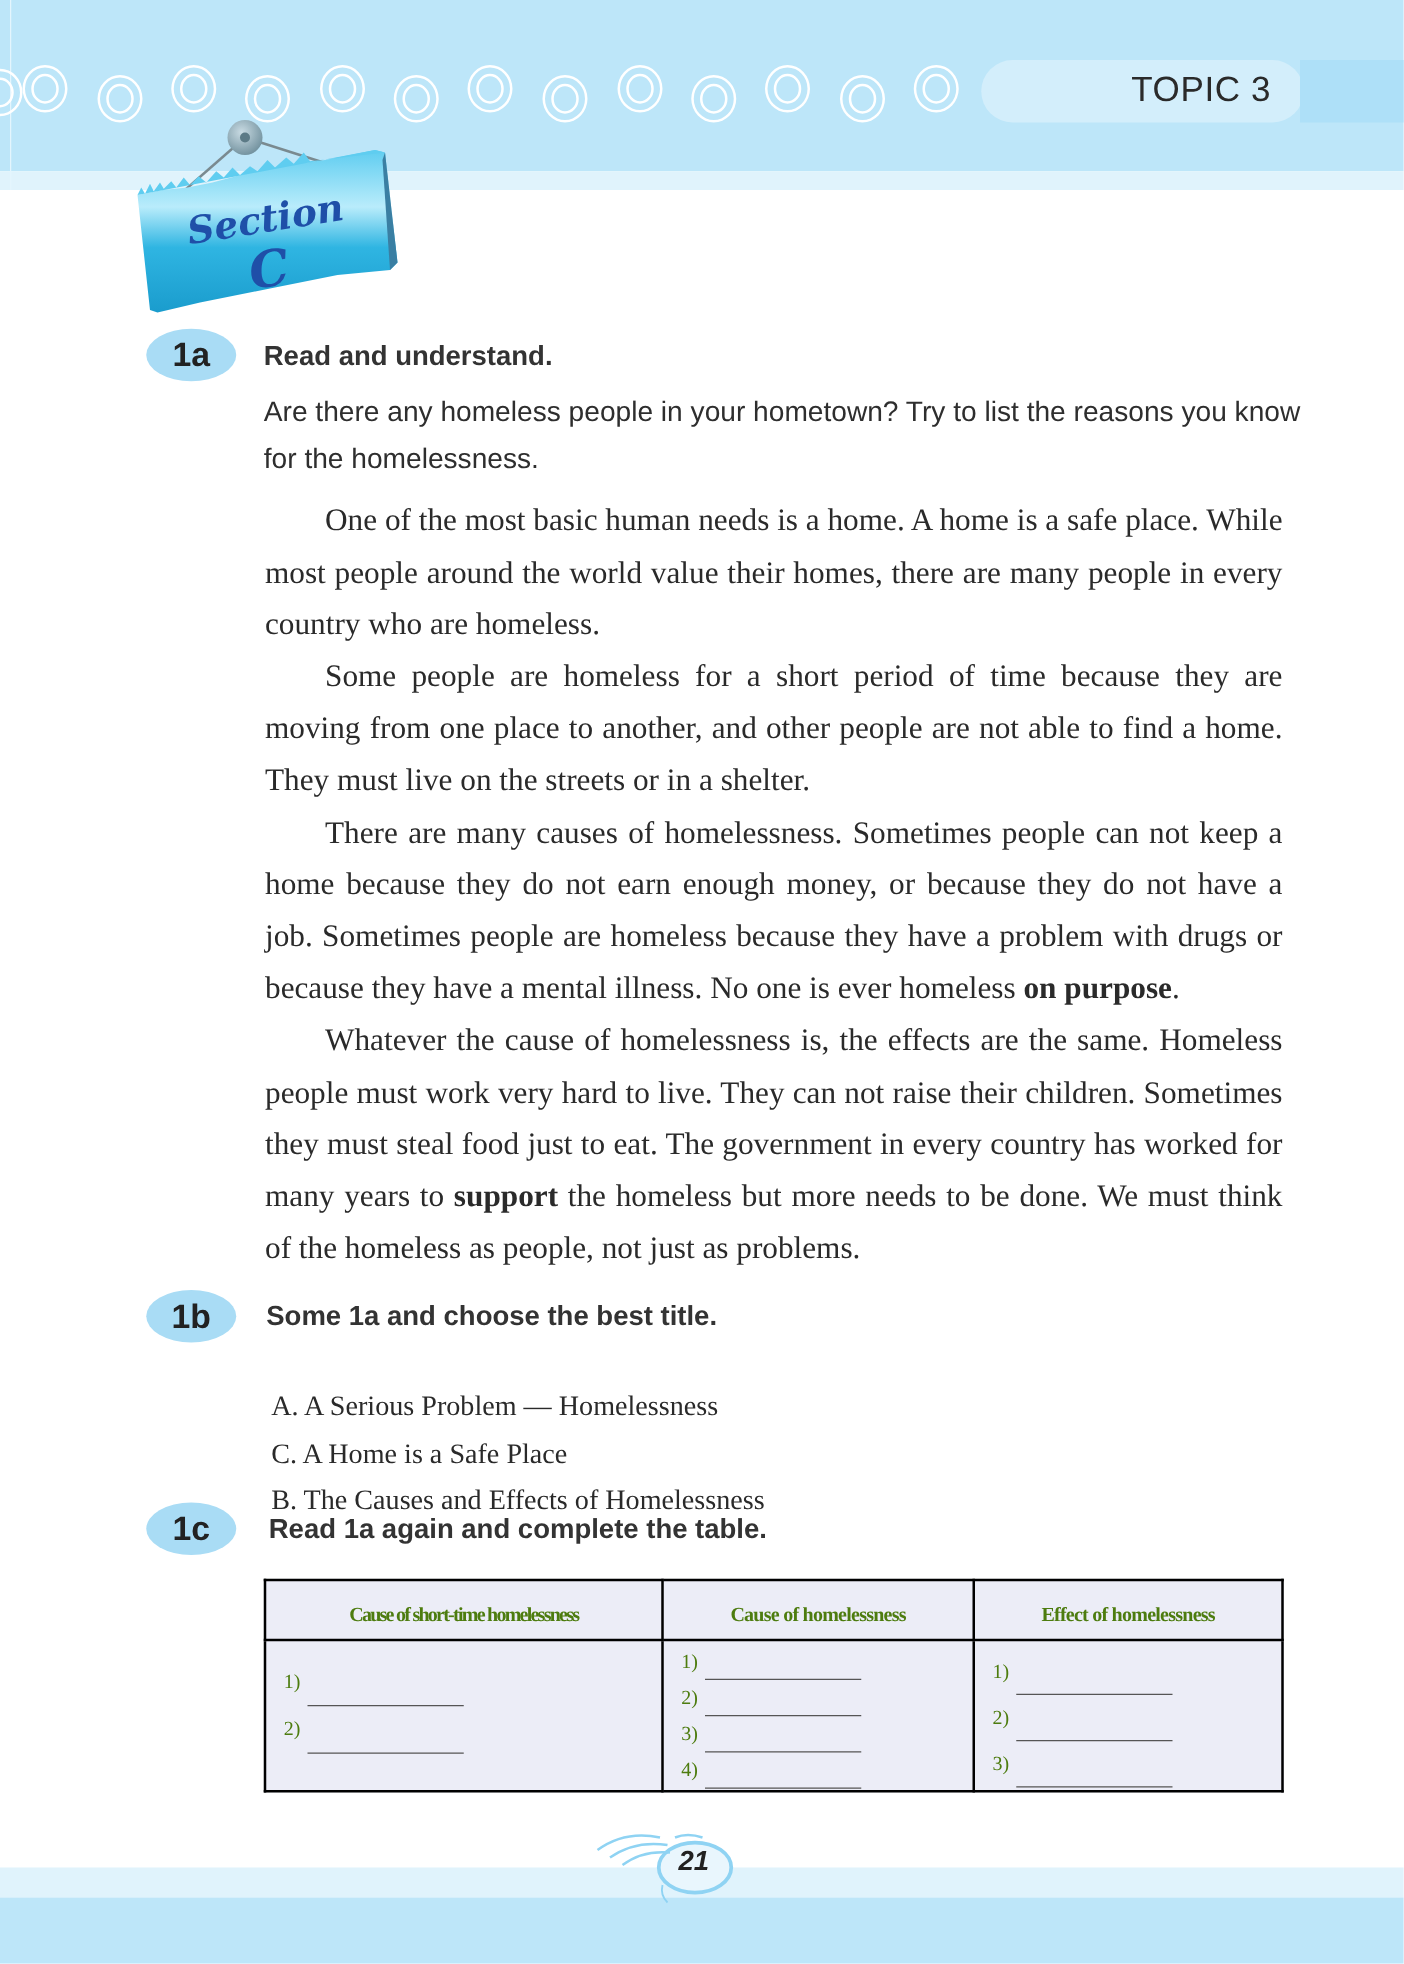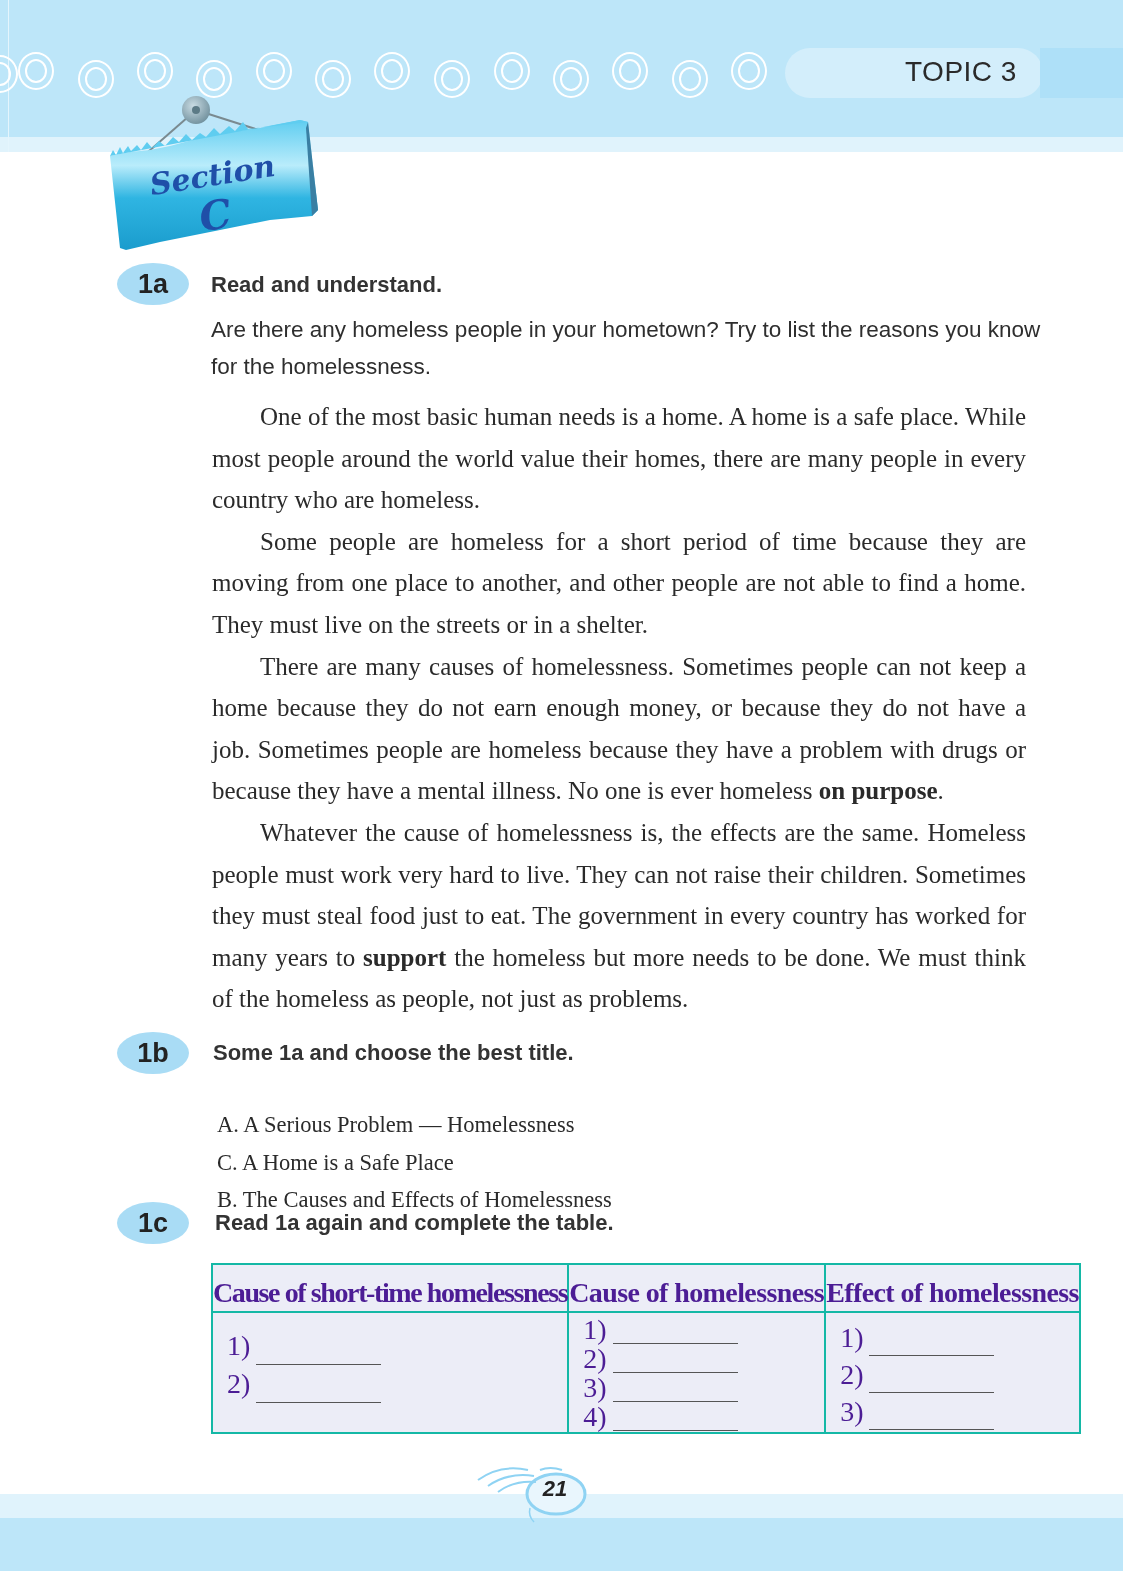--- a/index.html
+++ b/index.html
@@ -25,21 +25,21 @@
   .task-title { position: absolute; font-family: "Liberation Sans", sans-serif; font-weight: bold; font-size: 22px; color: #333; }
   .task-intro { position: absolute; left: 211px; top: 311px; width: 830px; font-family: "Liberation Sans", sans-serif; font-size: 22.5px; line-height: 37px; color: #2e2e2e; }
 
   .passage { position: absolute; left: 212px; top: 396px; width: 814px; font-size: 25px; line-height: 41.6px; color: #2a2a2a; text-align: justify; }
   .passage p { text-indent: 48px; }
   .passage b { font-weight: bold; }
 
   .options { position: absolute; left: 217px; top: 1082px; font-size: 22.5px; line-height: 37.5px; color: #2a2a2a; margin-top: 24px; }
 
   .table { position: absolute; left: 211px; top: 1263px; width: 816px; height: 171px; border: 2px solid #6e6466; background: #ecedf7; border-collapse: collapse; }
-  .table td { border: 2px solid #14b8a6; vertical-align: top; font-size: 28px; color: #4c1d95; }
+  .table td { border: 2px solid #000000; vertical-align: top; font-size: 16px; color: #4d7c0f; }
   .th { height: 48px; font-weight: bold; font-size: 22px; text-align: center; vertical-align: middle !important; letter-spacing: -0.6px; white-space: nowrap; padding-top: 9px; }
   .cell-list { padding-left: 14px; }
   .line { display: inline-block; width: 125px; border-bottom: 1.5px solid #555; height: 20px; margin-left: 6px; vertical-align: bottom; }
 
   .footer-strip { position: absolute; left: 0; top: 1494px; width: 1123px; height: 24px; background: #e0f3fc; }
   .footer-band { position: absolute; left: 0; top: 1518px; width: 1123px; height: 53px; background: #bde6f9; }
   .page-badge { position: absolute; left: 470px; top: 1460px; width: 140px; height: 80px; }
   .page-num { position: absolute; left: 530px; top: 1476px; width: 50px; text-align: center; font-family: "Liberation Sans", sans-serif; font-weight: bold; font-style: italic; font-size: 22px; color: #222; }
 </style>
 </head>

